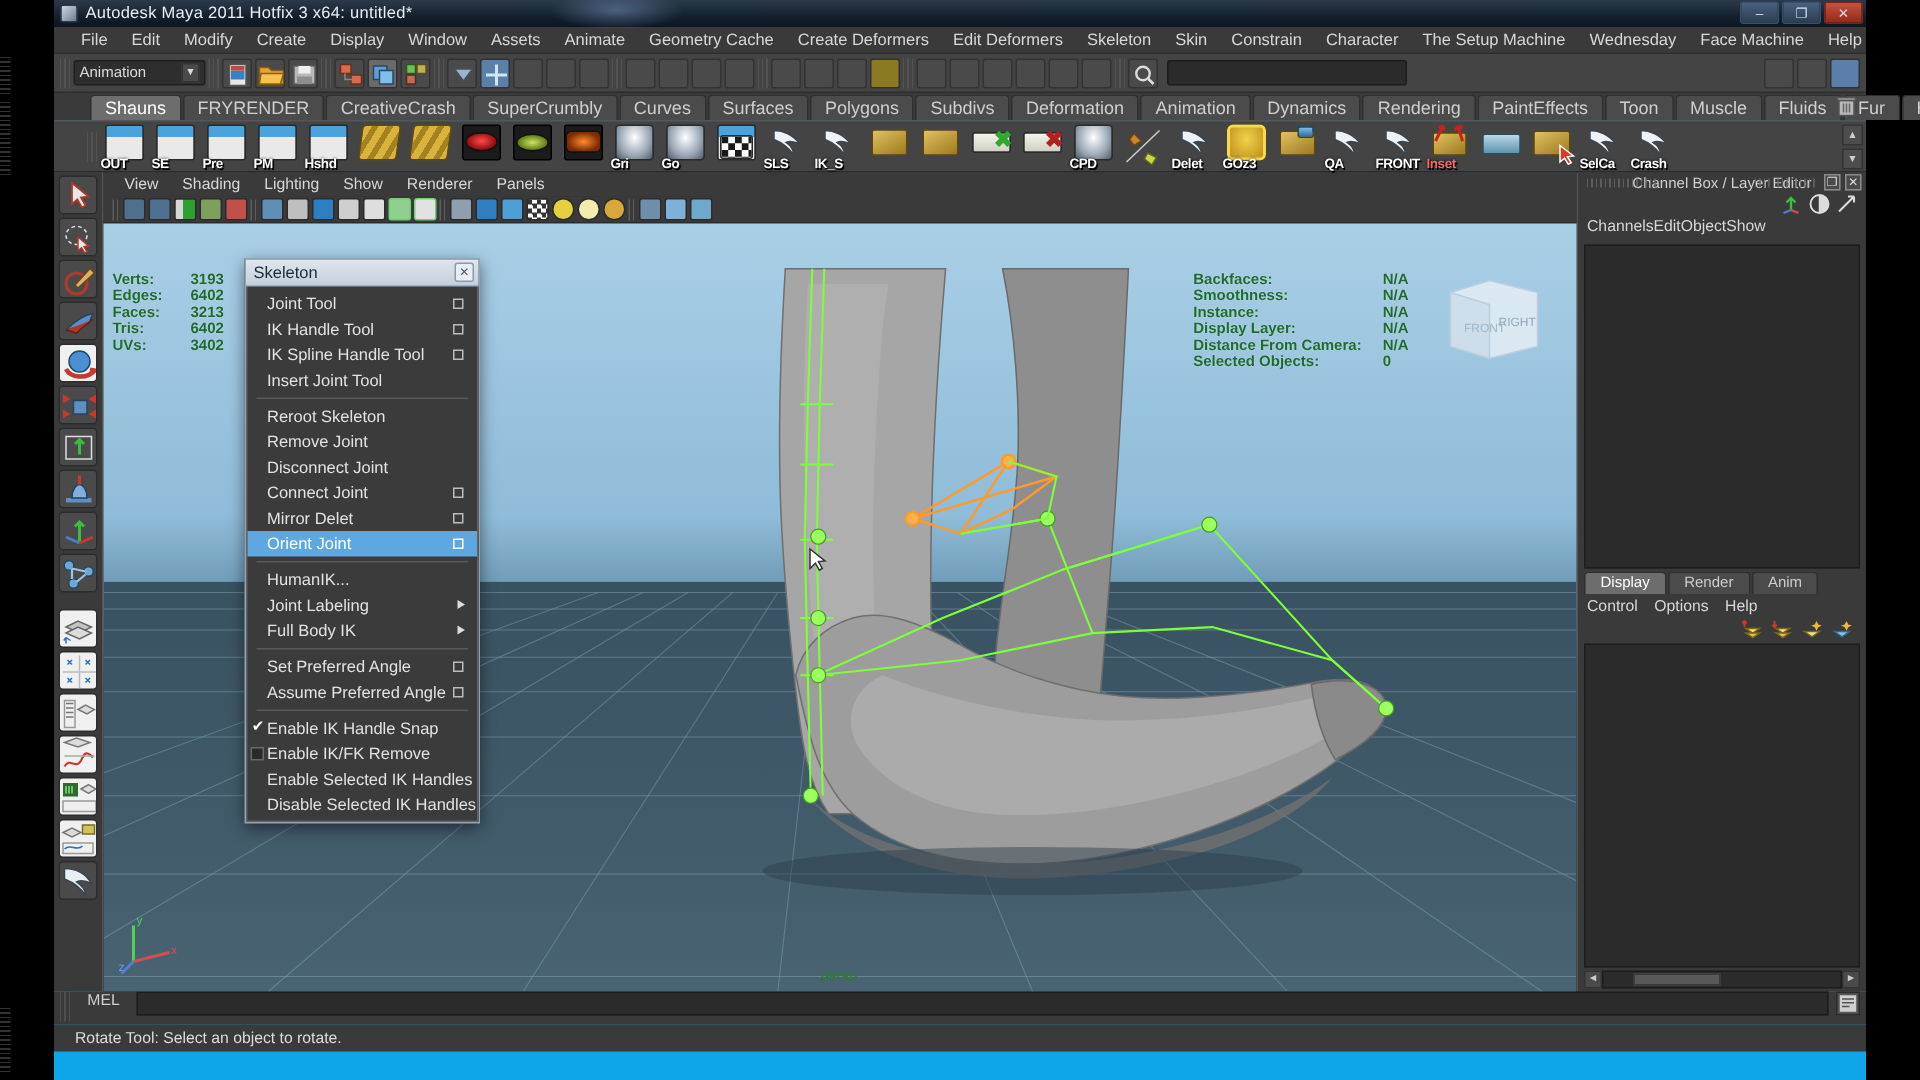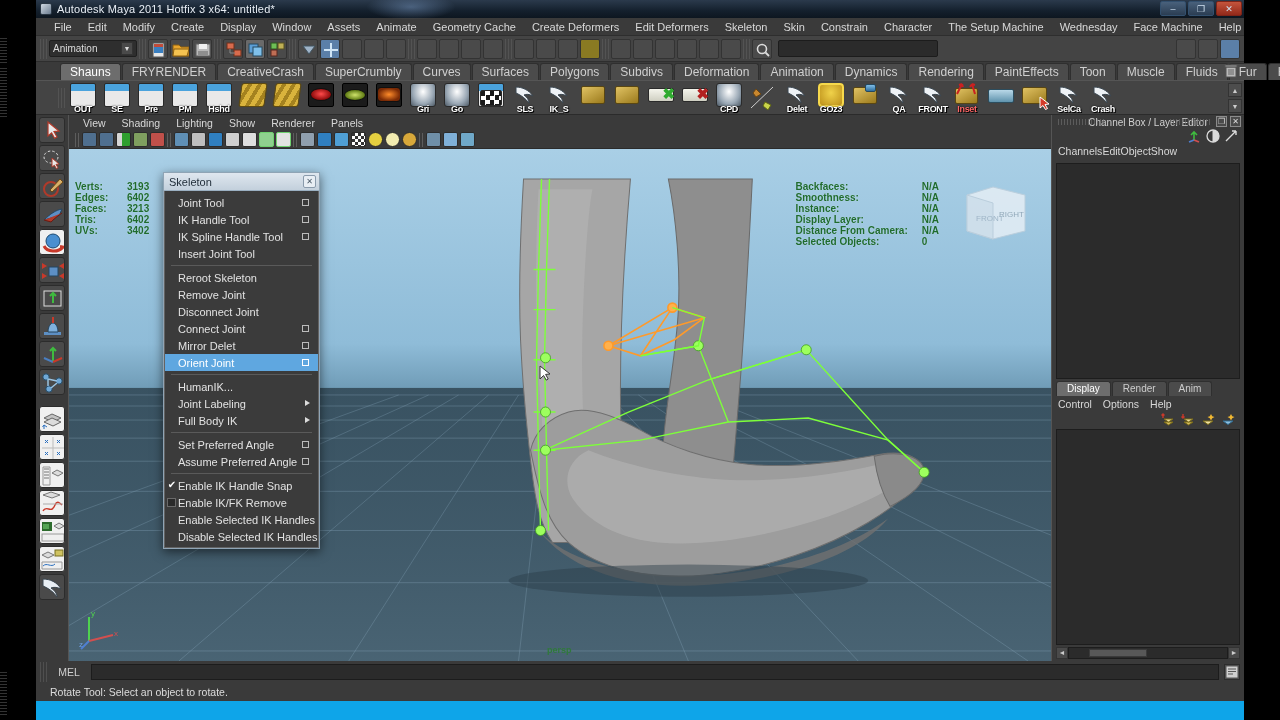--- a/index.html
+++ b/index.html
@@ -52,21 +52,21 @@
                padding-left:24px; border-bottom:1px solid #555; position:relative; }
   .stab { height:17px; line-height:16px; padding:0 9px; font-size:12px;
           background:#4b4b4b; color:#cfcfcf; border:1px solid #2f2f2f; border-bottom:none;
           border-radius:3px 3px 0 0; margin-right:1px; white-space:nowrap; }
   .stab.active { background:#6d6d6d; color:#fff; }
   .shelf-trash { position:absolute; right:6px; bottom:1px; width:14px; height:16px; }
 
   .shelfbar { height:34px; background:#444; display:flex; align-items:center;
               padding-left:22px; gap:2px; position:relative; border-bottom:1px solid #2b2b2b; }
   .shitem { width:32px; height:32px; position:relative; flex:0 0 auto; }
-  .shitem .lbl { position:absolute; bottom:0px; left:0; right:0; text-align:center;
+  .shitem .lbl { position:absolute; bottom:0px; left:0; right:0; text-align:left;
                  font-size:9px; font-weight:bold; color:#fff;
                  text-shadow:0 0 2px #000,1px 1px 0 #000; letter-spacing:-.3px; }
   .ic { position:absolute; left:3px; top:1px; width:26px; height:24px; border-radius:2px; }
   .ic.win  { background:linear-gradient(180deg,#4aa3dd 0 7px,#e9e9e9 7px 100%); border:1px solid #2a2a2a; }
   .ic.gold { background:
       repeating-linear-gradient(115deg,#d9b33c 0 5px,#a4821f 5px 9px),
       linear-gradient(180deg,#e5c457,#8e6f17); border:1px solid #5e4a10; border-radius:3px;
       transform:skewX(-8deg); }
   .ic.red  { background:radial-gradient(ellipse at 50% 45%,#ff4b4b,#8d0b0b 70%),#111;
              border:1px solid #111; }
@@ -171,21 +171,21 @@
   .layer-body { flex:1; margin:1px 4px 0 4px; background:#2b2b2b; border:1px solid #1d1d1d; }
   .layer-scroll { height:13px; margin:1px 4px 2px 4px; display:flex; align-items:center; }
   .layer-scroll .track { flex:1; height:12px; background:#2b2b2b; border:1px solid #1d1d1d;
                          position:relative; }
   .layer-scroll .thumb { position:absolute; left:20px; top:1px; width:58px; height:8px;
                          background:#585858; border:1px solid #3a3a3a; }
   .layer-scroll .ar { width:12px; height:12px; background:#4a4a4a; border:1px solid #333;
                       font-size:7px; color:#ccc; display:flex; align-items:center; justify-content:center; }
 
   
-  .melrow { height:22px; background:#3a3a3a; display:flex; align-items:center; gap:5px;
+  .melrow { height:22px; background:#3a3a3a; display:flex; align-items:flex-start; gap:5px;
             padding:0 4px; }
   .mel-label { font-size:10.5px; color:#cfcfcf; width:34px; text-align:center; }
   .mel-input { flex:1; height:16px; background:#2b2b2b; border:1px solid #1c1c1c; }
   .mel-right { width:16px; height:16px; background:#4a4a4a; border:1px solid #2c2c2c; }
   .helprow { height:18px; background:#3a3a3a; display:flex; align-items:center;
              padding-left:14px; font-size:10.5px; color:#dcdcdc; }
 
   
   .rail { position:absolute; width:7px;
           background:repeating-linear-gradient(180deg,#5d5d5d 0 1px,transparent 1px 3px);

